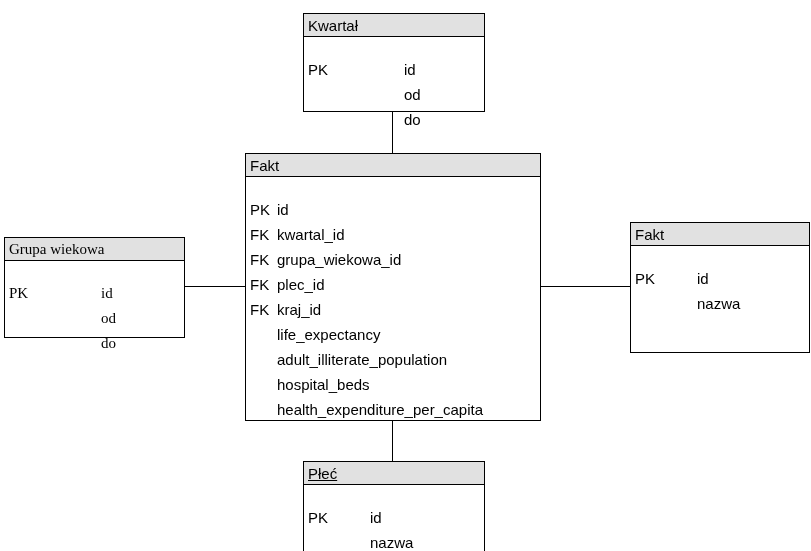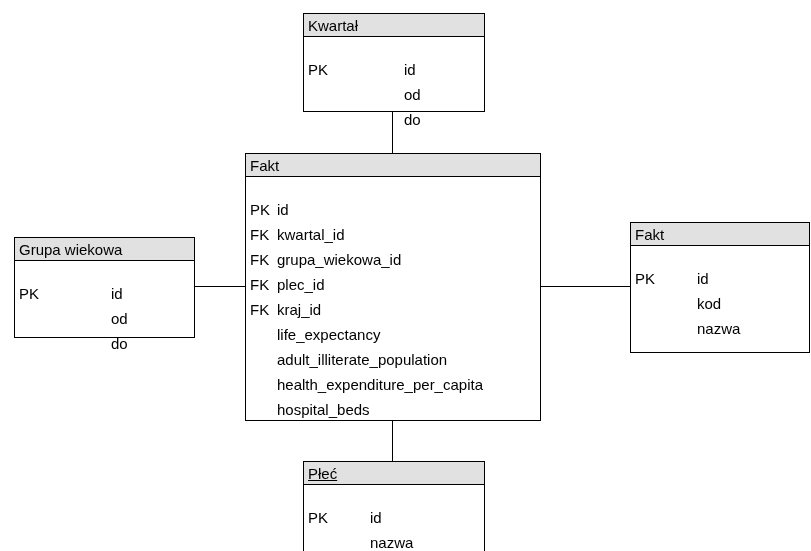--- a/index.html
+++ b/index.html
@@ -137,30 +137,30 @@
       <div class="attr-row">
         <span class="attr-key"></span>
         <span class="attr-name">life_expectancy</span>
       </div>
       <div class="attr-row">
         <span class="attr-key"></span>
         <span class="attr-name">adult_illiterate_population</span>
       </div>
       <div class="attr-row">
         <span class="attr-key"></span>
+        <span class="attr-name">hospital_beds</span>
+      </div>
+      <div class="attr-row">
+        <span class="attr-key"></span>
         <span class="attr-name">health_expenditure_per_capita</span>
       </div>
-      <div class="attr-row">
-        <span class="attr-key"></span>
-        <span class="attr-name">hospital_beds</span>
-      </div>
-    </div>
-  </div>
-
-  <div class="entity" style="left:14px; top:226px; width:181px; height:101px;">
+    </div>
+  </div>
+
+  <div class="entity" style="left:4px; top:226px; width:181px; height:101px;font-family:Liberation Serif, serif;">
     <div class="entity-header">Grupa wiekowa</div>
     <div class="entity-body indent-mid">
       <div class="attr-row">
         <span class="attr-key">PK</span>
         <span class="attr-name">id</span>
       </div>
       <div class="attr-row">
         <span class="attr-key"></span>
         <span class="attr-name">od</span>
       </div>
@@ -173,24 +173,20 @@
 
   <div class="entity" style="left:630px; top:211px; width:180px; height:131px;">
     <div class="entity-header">Fakt</div>
     <div class="entity-body indent-small">
       <div class="attr-row">
         <span class="attr-key">PK</span>
         <span class="attr-name">id</span>
       </div>
       <div class="attr-row">
         <span class="attr-key"></span>
-        <span class="attr-name">kod</span>
-      </div>
-      <div class="attr-row">
-        <span class="attr-key"></span>
         <span class="attr-name">nazwa</span>
       </div>
     </div>
   </div>
 
   <div class="entity" style="left:303px; top:450px; width:182px; height:100px;text-decoration:underline;">
     <div class="entity-header">Płeć</div>
     <div class="entity-body indent-small">
       <div class="attr-row">
         <span class="attr-key">PK</span>

